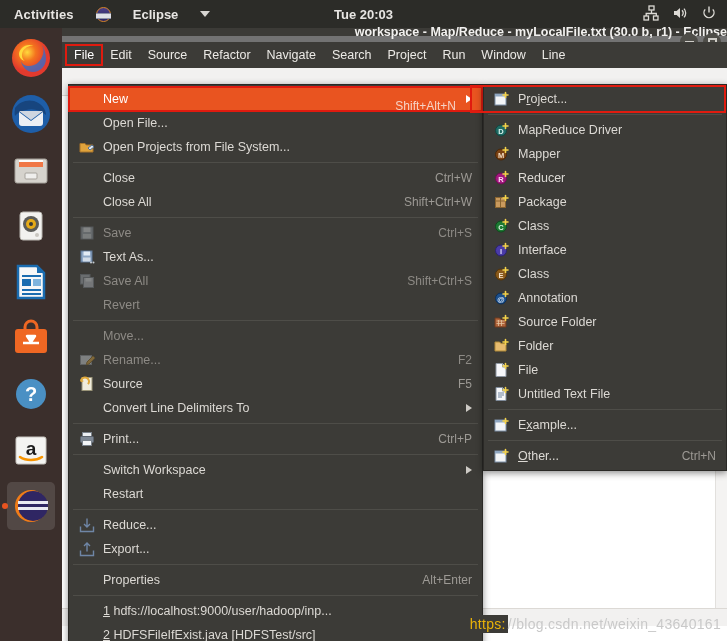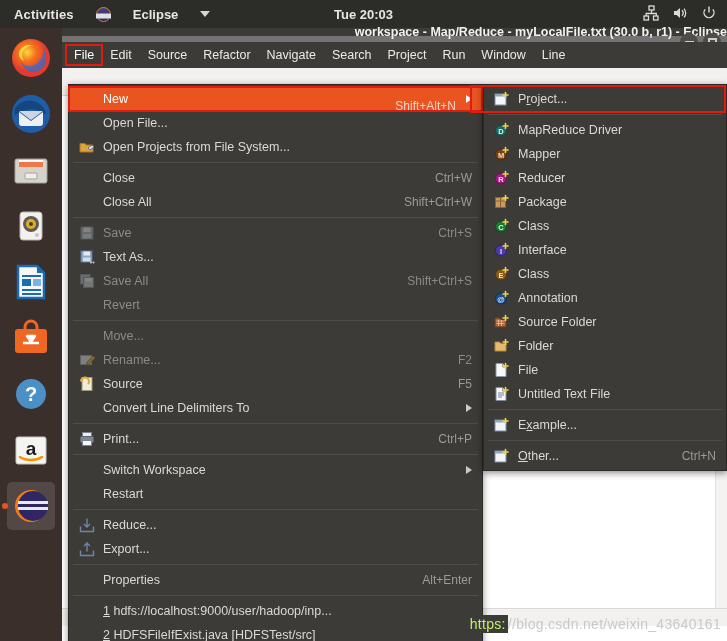--- a/index.html
+++ b/index.html
@@ -135,21 +135,21 @@
   
   #file-menu { left: 68px; top: 84px; width: 415px; }
   #new-submenu { left: 483px; top: 84px; width: 244px; }
 
   .watermark {
     position: absolute; right: 6px; bottom: 9px; z-index: 70;
     font-size: 14px; color: #c9c9c9; letter-spacing: .3px;
     font-family: "Liberation Sans", sans-serif;
   }
   .watermark .dark {
-    background: #3c3b37; color: #bef264; padding: 1px 2px;
+    background: #3c3b37; color: #eab308; padding: 1px 2px;
   }
 </style>
 </head>
 <body>
 
 <div id="root">
 
   <div class="topbar">
     <div class="activities">Activities</div>
     <div class="appmenu">

